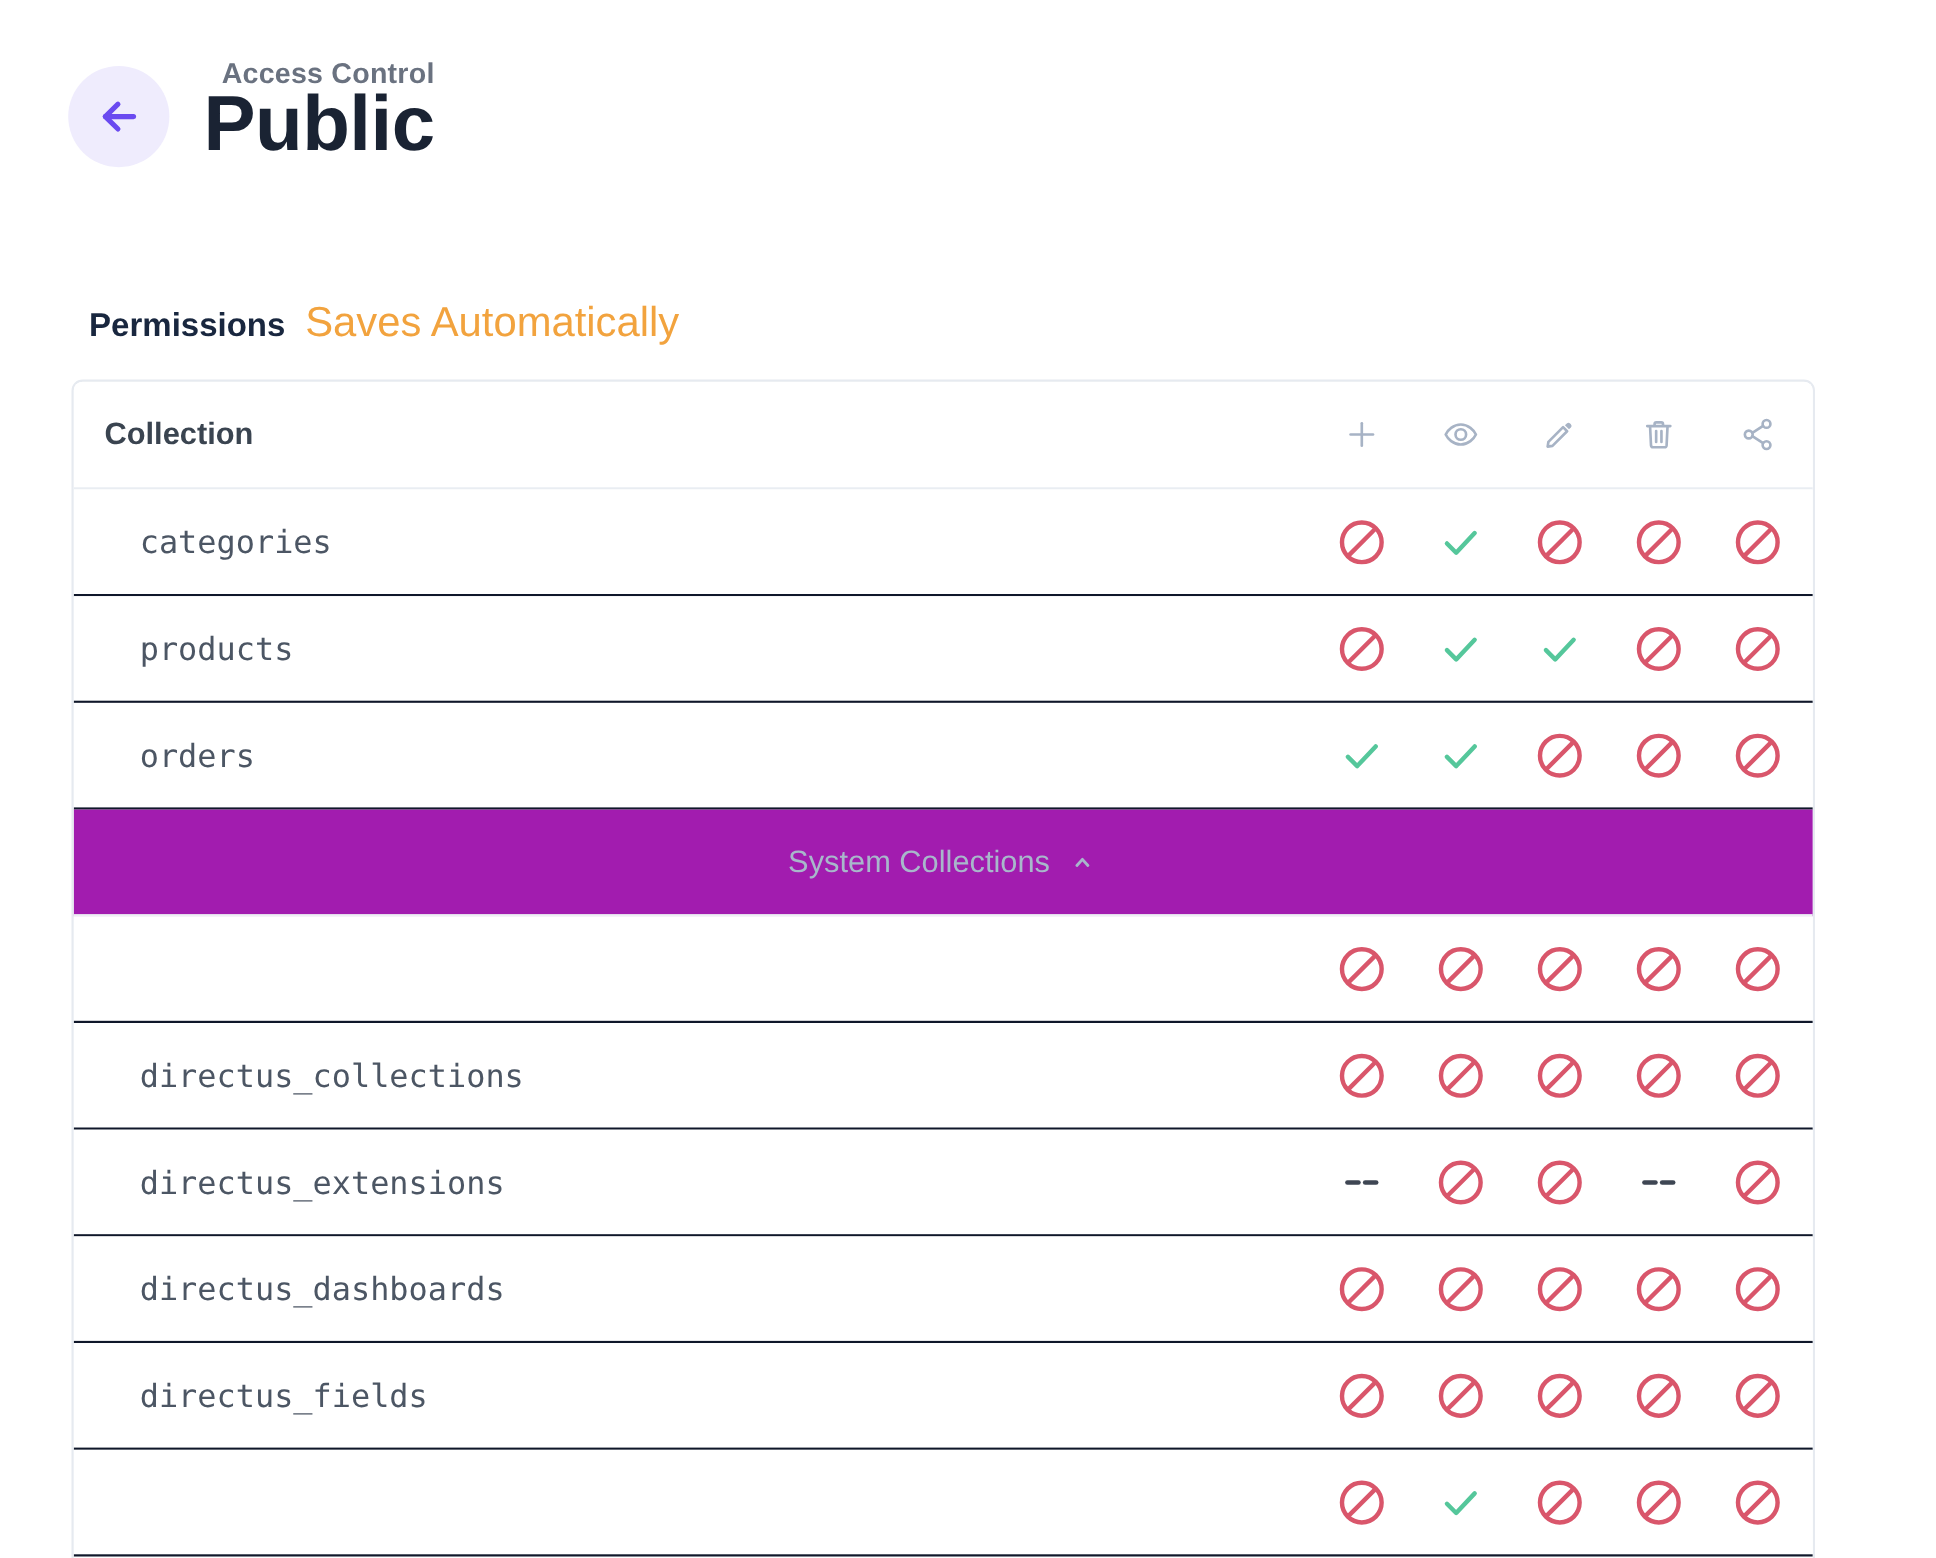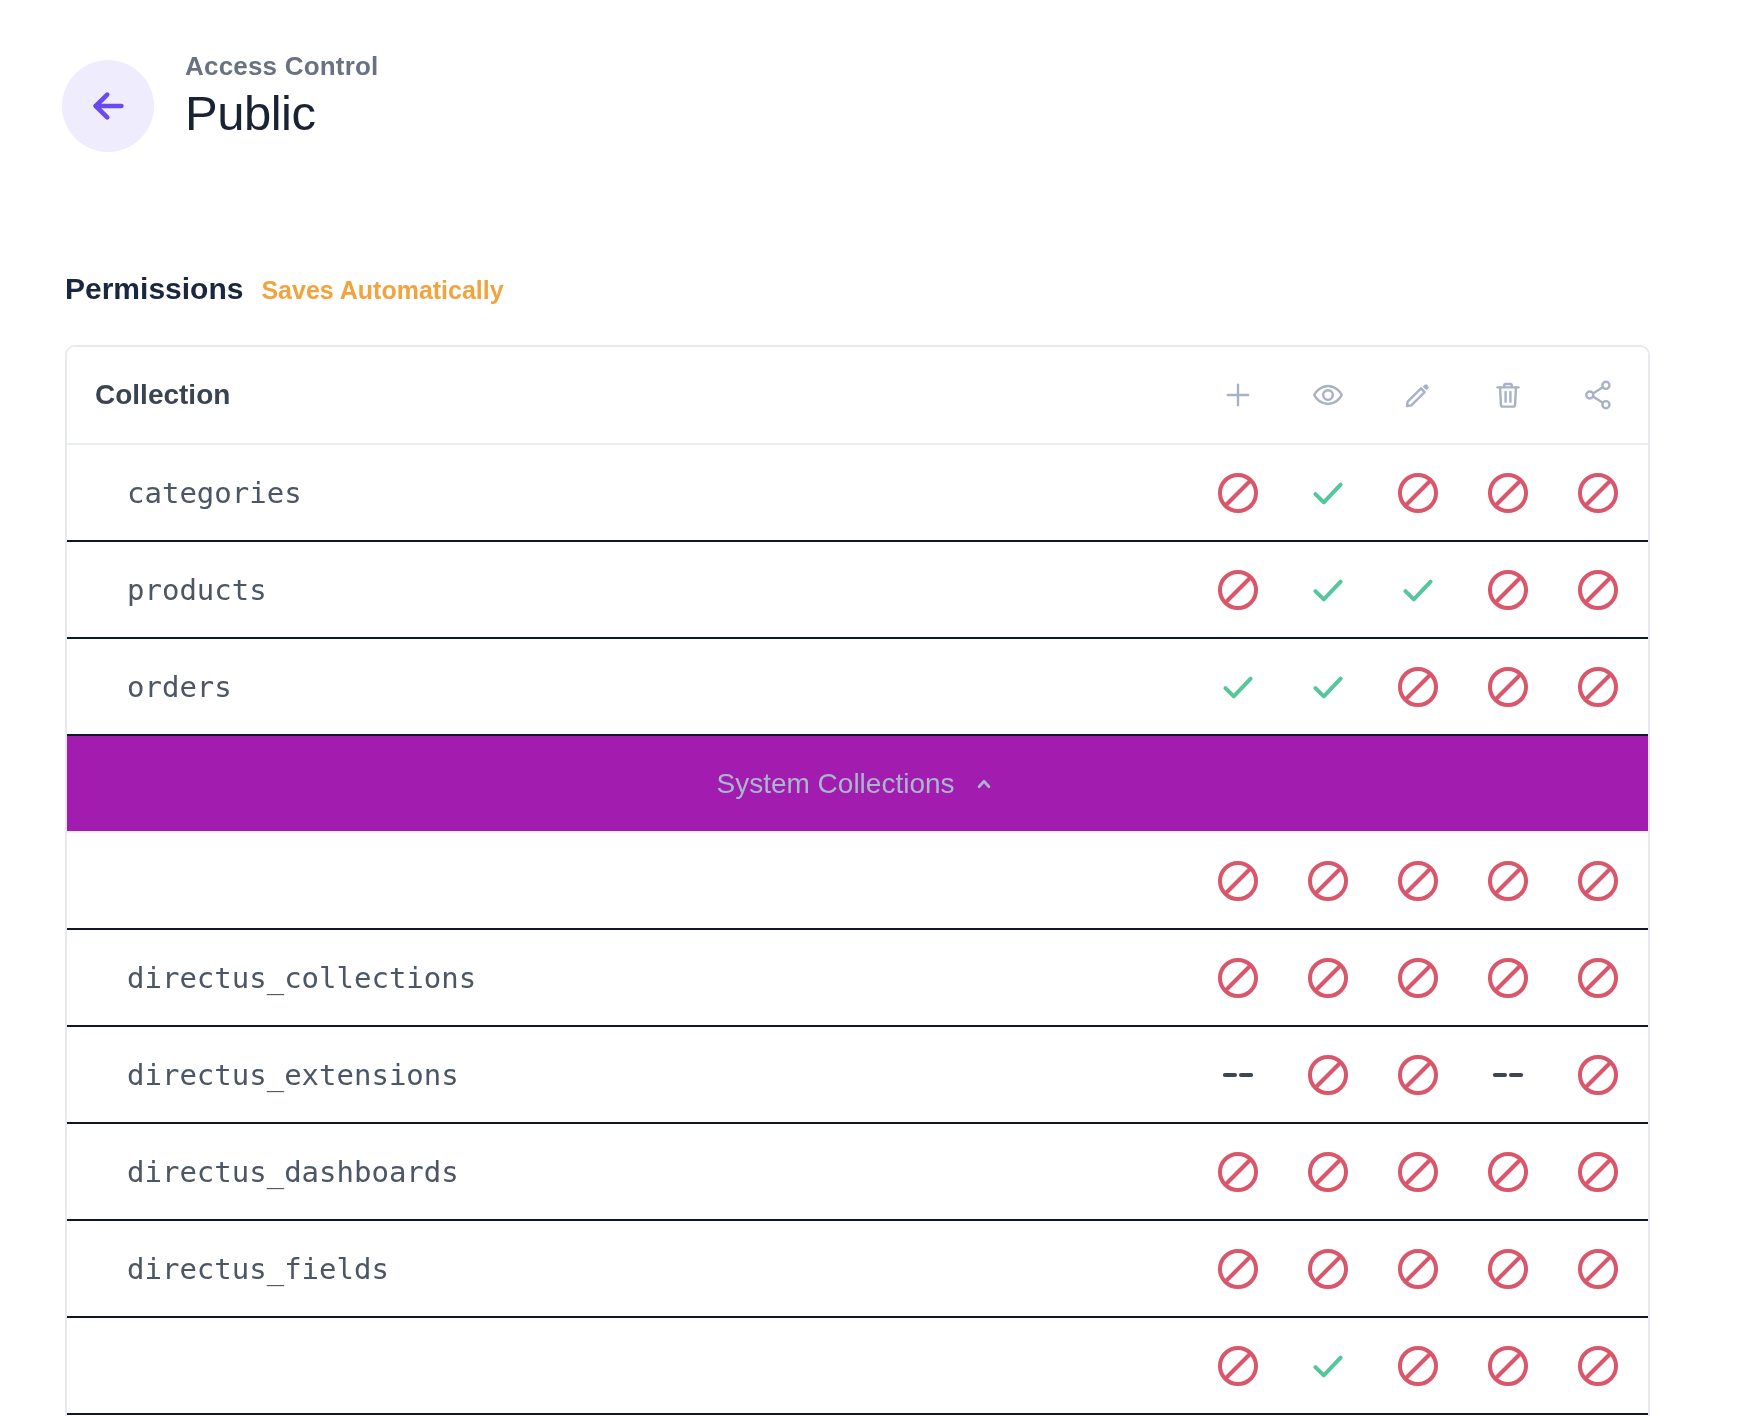--- a/index.html
+++ b/index.html
@@ -5,26 +5,26 @@
   * { margin: 0; padding: 0; box-sizing: border-box; }
   html, body { width: 1760px; height: 1416px; overflow: hidden; background: #ffffff;
     font-family: "Liberation Sans", sans-serif; }
 
   
   .page-header { position: absolute; left: 62px; top: 50px; display: flex; align-items: flex-start; }
   .back-btn { width: 92px; height: 92px; border-radius: 50%; background: #efecfd;
     display: flex; align-items: center; justify-content: center; cursor: pointer; margin-top: 10px; }
   .title-block { margin-left: 31px; }
   .kicker { font-size: 26px; font-weight: 600; color: #6a7280; line-height: 32px; letter-spacing: 0.2px; text-align: right; }
-  .page-title { font-size: 49px; font-weight: 400; color: #1a2333; line-height: 58px; margin-top: 2px; letter-spacing: -0.5px; }
+  .page-title { font-size: 71px; font-weight: 700; color: #1a2333; line-height: 58px; margin-top: 2px; letter-spacing: -0.5px; }
 
   
   .perm-heading { position: absolute; left: 65px; top: 272px; display: flex; gap: 18px; align-items: baseline; }
-  .perm-label { font-size: 30px; font-weight: 700; color: #19273f; }
-  .perm-autosave { font-size: 25px; font-weight: 700; color: #f2a33e; }
+  .perm-label { font-size: 30px; font-weight: 700; color: #19273f; margin-left: 16px; }
+  .perm-autosave { font-size: 38px; font-weight: 400; color: #f2a33e; }
 
   
   .card { position: absolute; left: 65px; top: 345px; width: 1585px; height: 1200px;
     border: 2px solid #e6eaf0; border-radius: 10px; background: #ffffff; overflow: hidden; }
 
   .t-row { display: flex; align-items: center; padding-left: 28px; padding-right: 5px;
     border-bottom: 2px solid #0f172a; background: #ffffff; }
   .t-head { height: 98px; border-bottom-color: #e9edf2; }
   .t-data { height: 97px; }
 

